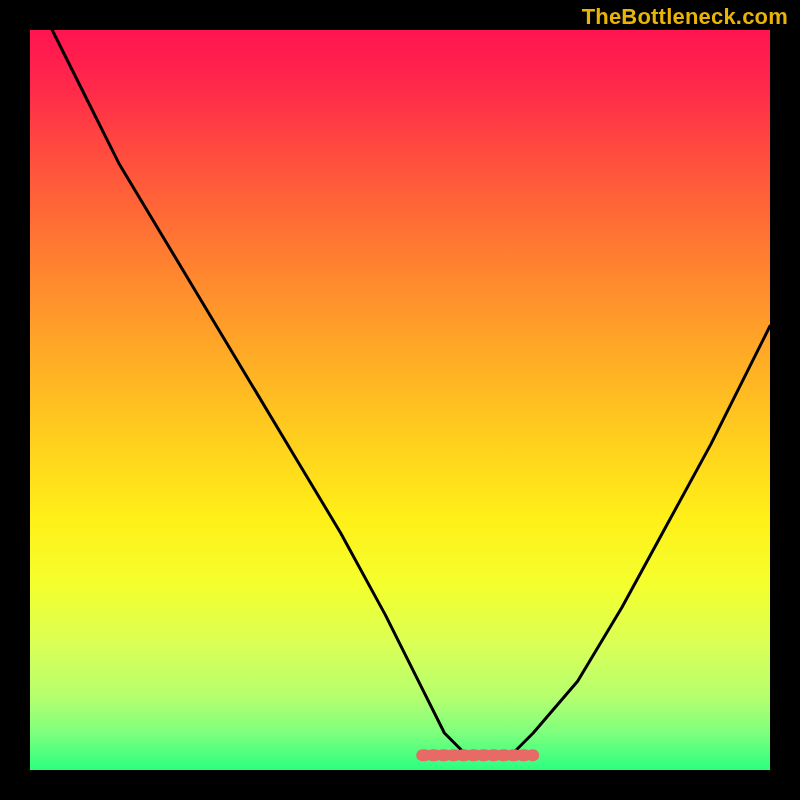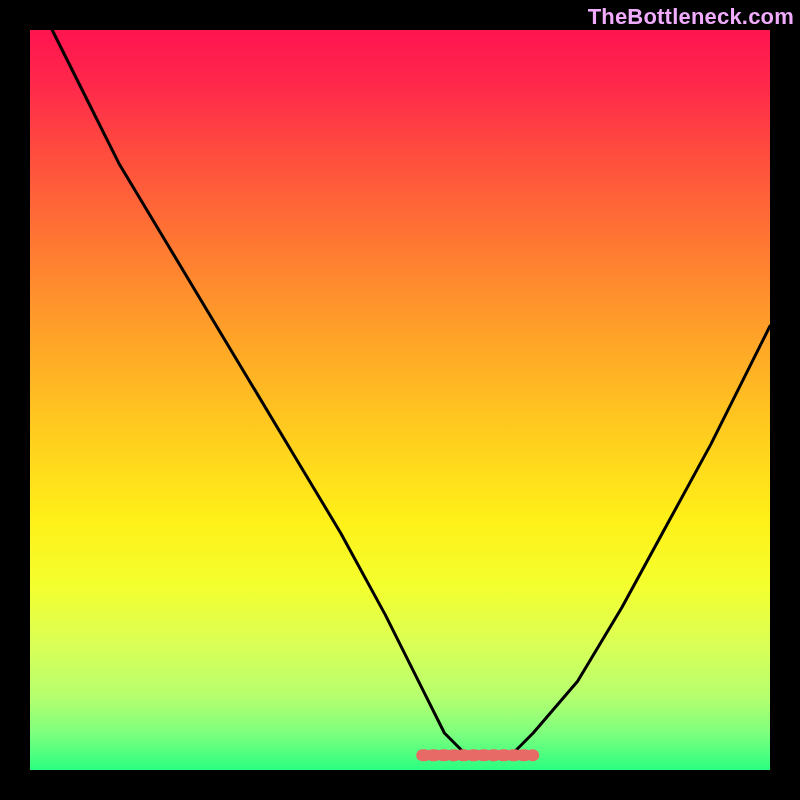--- a/index.html
+++ b/index.html
@@ -13,24 +13,24 @@
   }
   .stage {
     position: relative;
     width: 800px;
     height: 800px;
     background: #000;
   }
   .attribution {
     position: absolute;
     top: 4px;
-    right: 6px;
+    right: 12px;
     font-size: 22px;
     font-weight: 600;
-    color: #f0abfc;
+    color: #eab308;
     letter-spacing: 0.2px;
   }
   .plot-area {
     position: absolute;
     left: 30px;
     top: 30px;
     width: 740px;
     height: 740px;
   }
   .gradient {

